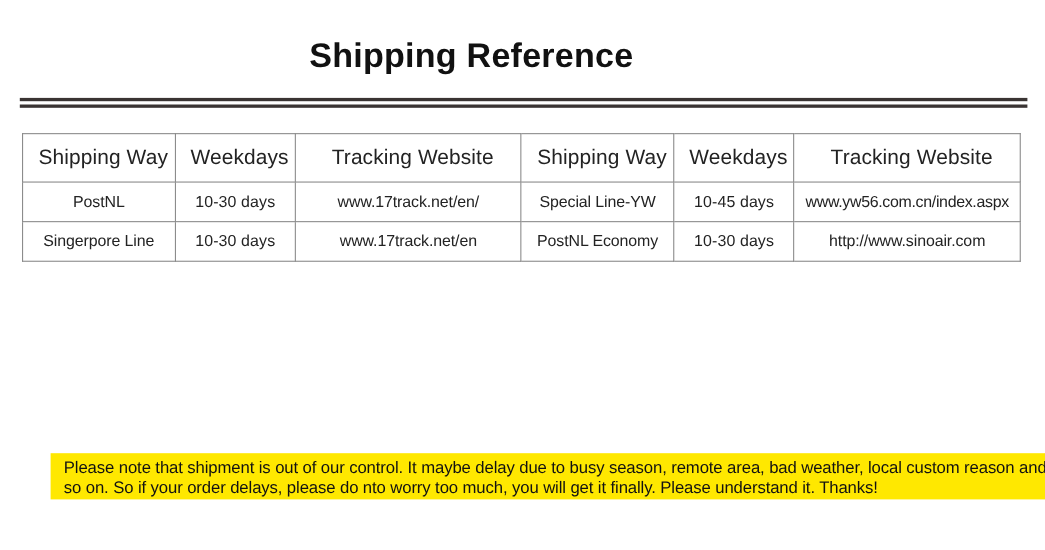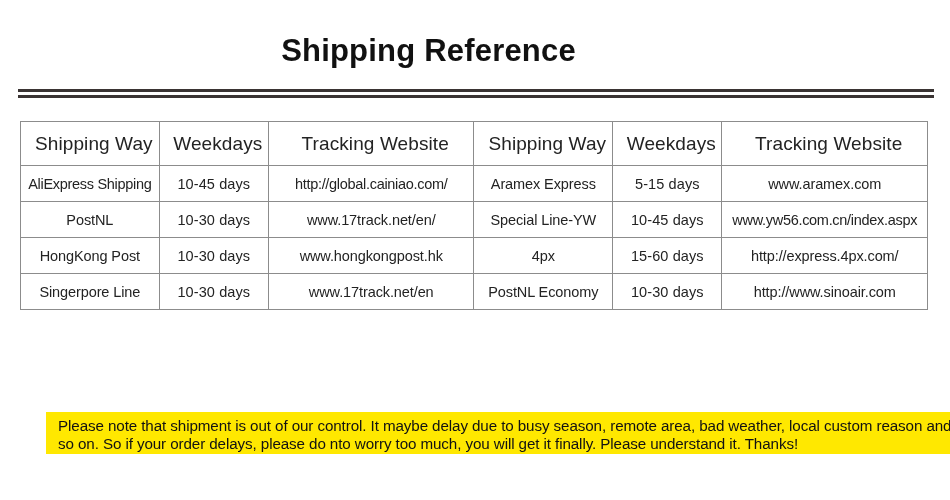--- a/index.html
+++ b/index.html
@@ -144,42 +144,26 @@
         <th>Shipping Way</th>
         <th>Weekdays</th>
         <th>Tracking Website</th>
         <th>Shipping Way</th>
         <th>Weekdays</th>
         <th>Tracking Website</th>
       </tr>
     </thead>
     <tbody>
       <tr>
-        <td class="cell-way tight">AliExpress Shipping</td>
-        <td class="cell-days">10-45 days</td>
-        <td class="cell-site tight">http://global.cainiao.com/</td>
-        <td class="cell-way">Aramex Express</td>
-        <td class="cell-days">5-15 days</td>
-        <td class="cell-site">www.aramex.com</td>
-      </tr>
-      <tr>
         <td class="cell-way">PostNL</td>
         <td class="cell-days">10-30 days</td>
         <td class="cell-site">www.17track.net/en/</td>
         <td class="cell-way">Special Line-YW</td>
         <td class="cell-days">10-45 days</td>
         <td class="cell-site tight">www.yw56.com.cn/index.aspx</td>
-      </tr>
-      <tr>
-        <td class="cell-way">HongKong Post</td>
-        <td class="cell-days">10-30 days</td>
-        <td class="cell-site">www.hongkongpost.hk</td>
-        <td class="cell-way">4px</td>
-        <td class="cell-days">15-60 days</td>
-        <td class="cell-site">http://express.4px.com/</td>
       </tr>
       <tr>
         <td class="cell-way">Singerpore Line</td>
         <td class="cell-days">10-30 days</td>
         <td class="cell-site">www.17track.net/en</td>
         <td class="cell-way">PostNL Economy</td>
         <td class="cell-days">10-30 days</td>
         <td class="cell-site">http://www.sinoair.com</td>
       </tr>
     </tbody>

